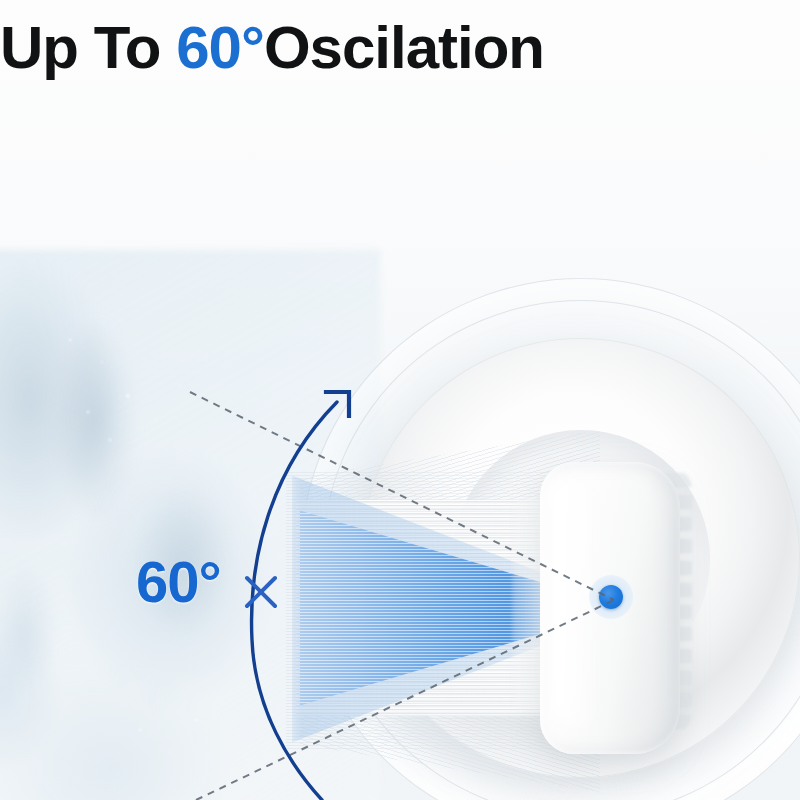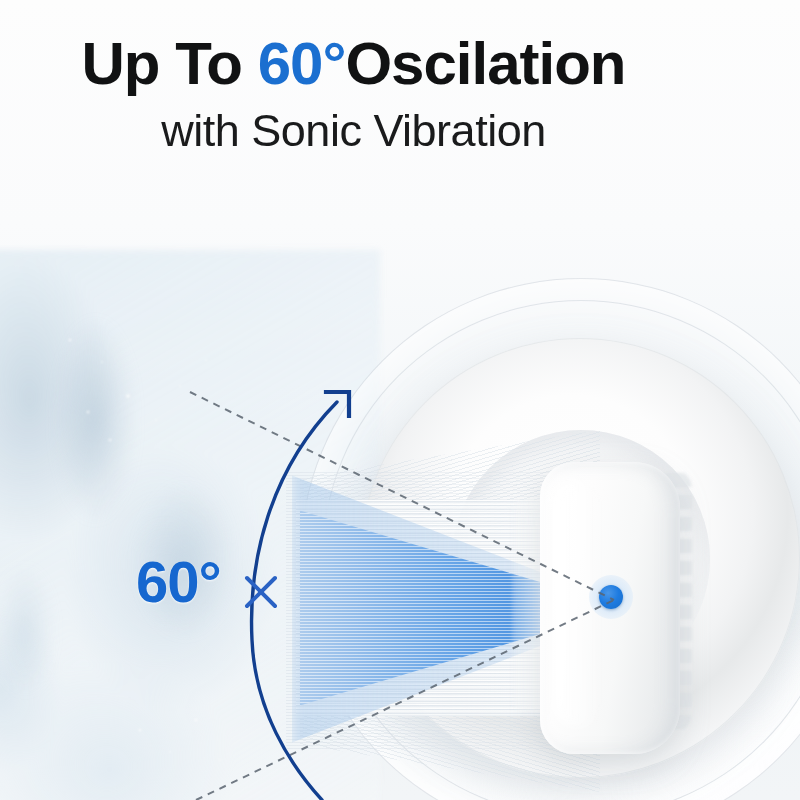--- a/index.html
+++ b/index.html
@@ -130,21 +130,21 @@
       rgba(255,255,255,0) 1px, rgba(255,255,255,0) 3px);
     clip-path:polygon(0% 8%, 100% 48%, 100% 52%, 0% 92%);}
   .wedge-soft{position:absolute;left:292px;top:470px;width:322px;height:278px;
     background:linear-gradient(90deg,rgba(160,196,234,.45),rgba(120,172,226,.18));
     clip-path:polygon(0% 2%, 100% 47%, 100% 53%, 0% 98%);filter:blur(6px);}
 
   
   .anno{position:absolute;inset:0;}
 
   
-  .head-wrap{position:absolute;left:0;top:16px;width:707px;text-align:center;z-index:40;}
+  .head-wrap{position:absolute;left:0;top:0;width:707px;z-index:40;}
   h1.title{margin:0;padding:18px 0 0;font-size:60px;line-height:1.0;font-weight:bold;
     color:#111213;letter-spacing:-1px;white-space:nowrap;}
   h1.title .accent{color:#1b6fd0;}
   .subtitle{margin:10px 0 0;font-size:45px;line-height:1.18;font-weight:normal;color:#1a1b1c;letter-spacing:-.5px;}
   .subtitle div{white-space:nowrap;}
 
   
   .angle-label{position:absolute;left:136px;top:548px;font-size:58px;font-weight:bold;
     color:#1667cf;letter-spacing:-1px;text-shadow:0 1px 2px rgba(255,255,255,.85);z-index:35;}
 </style>
@@ -194,17 +194,16 @@
       <line x1="247" y1="578" x2="275" y2="606"></line>
       <line x1="275" y1="578" x2="247" y2="606"></line>
     </g>
   </svg>
 
   <div class="angle-label">60°</div>
 
   <div class="head-wrap">
     <h1 class="title"><span>Up To </span><span class="accent">60°</span><span>Oscilation</span></h1>
     <div class="subtitle">
-      <div>with Sonic Vibration</div>
     </div>
   </div>
 
 </div>
 
 </body></html>

